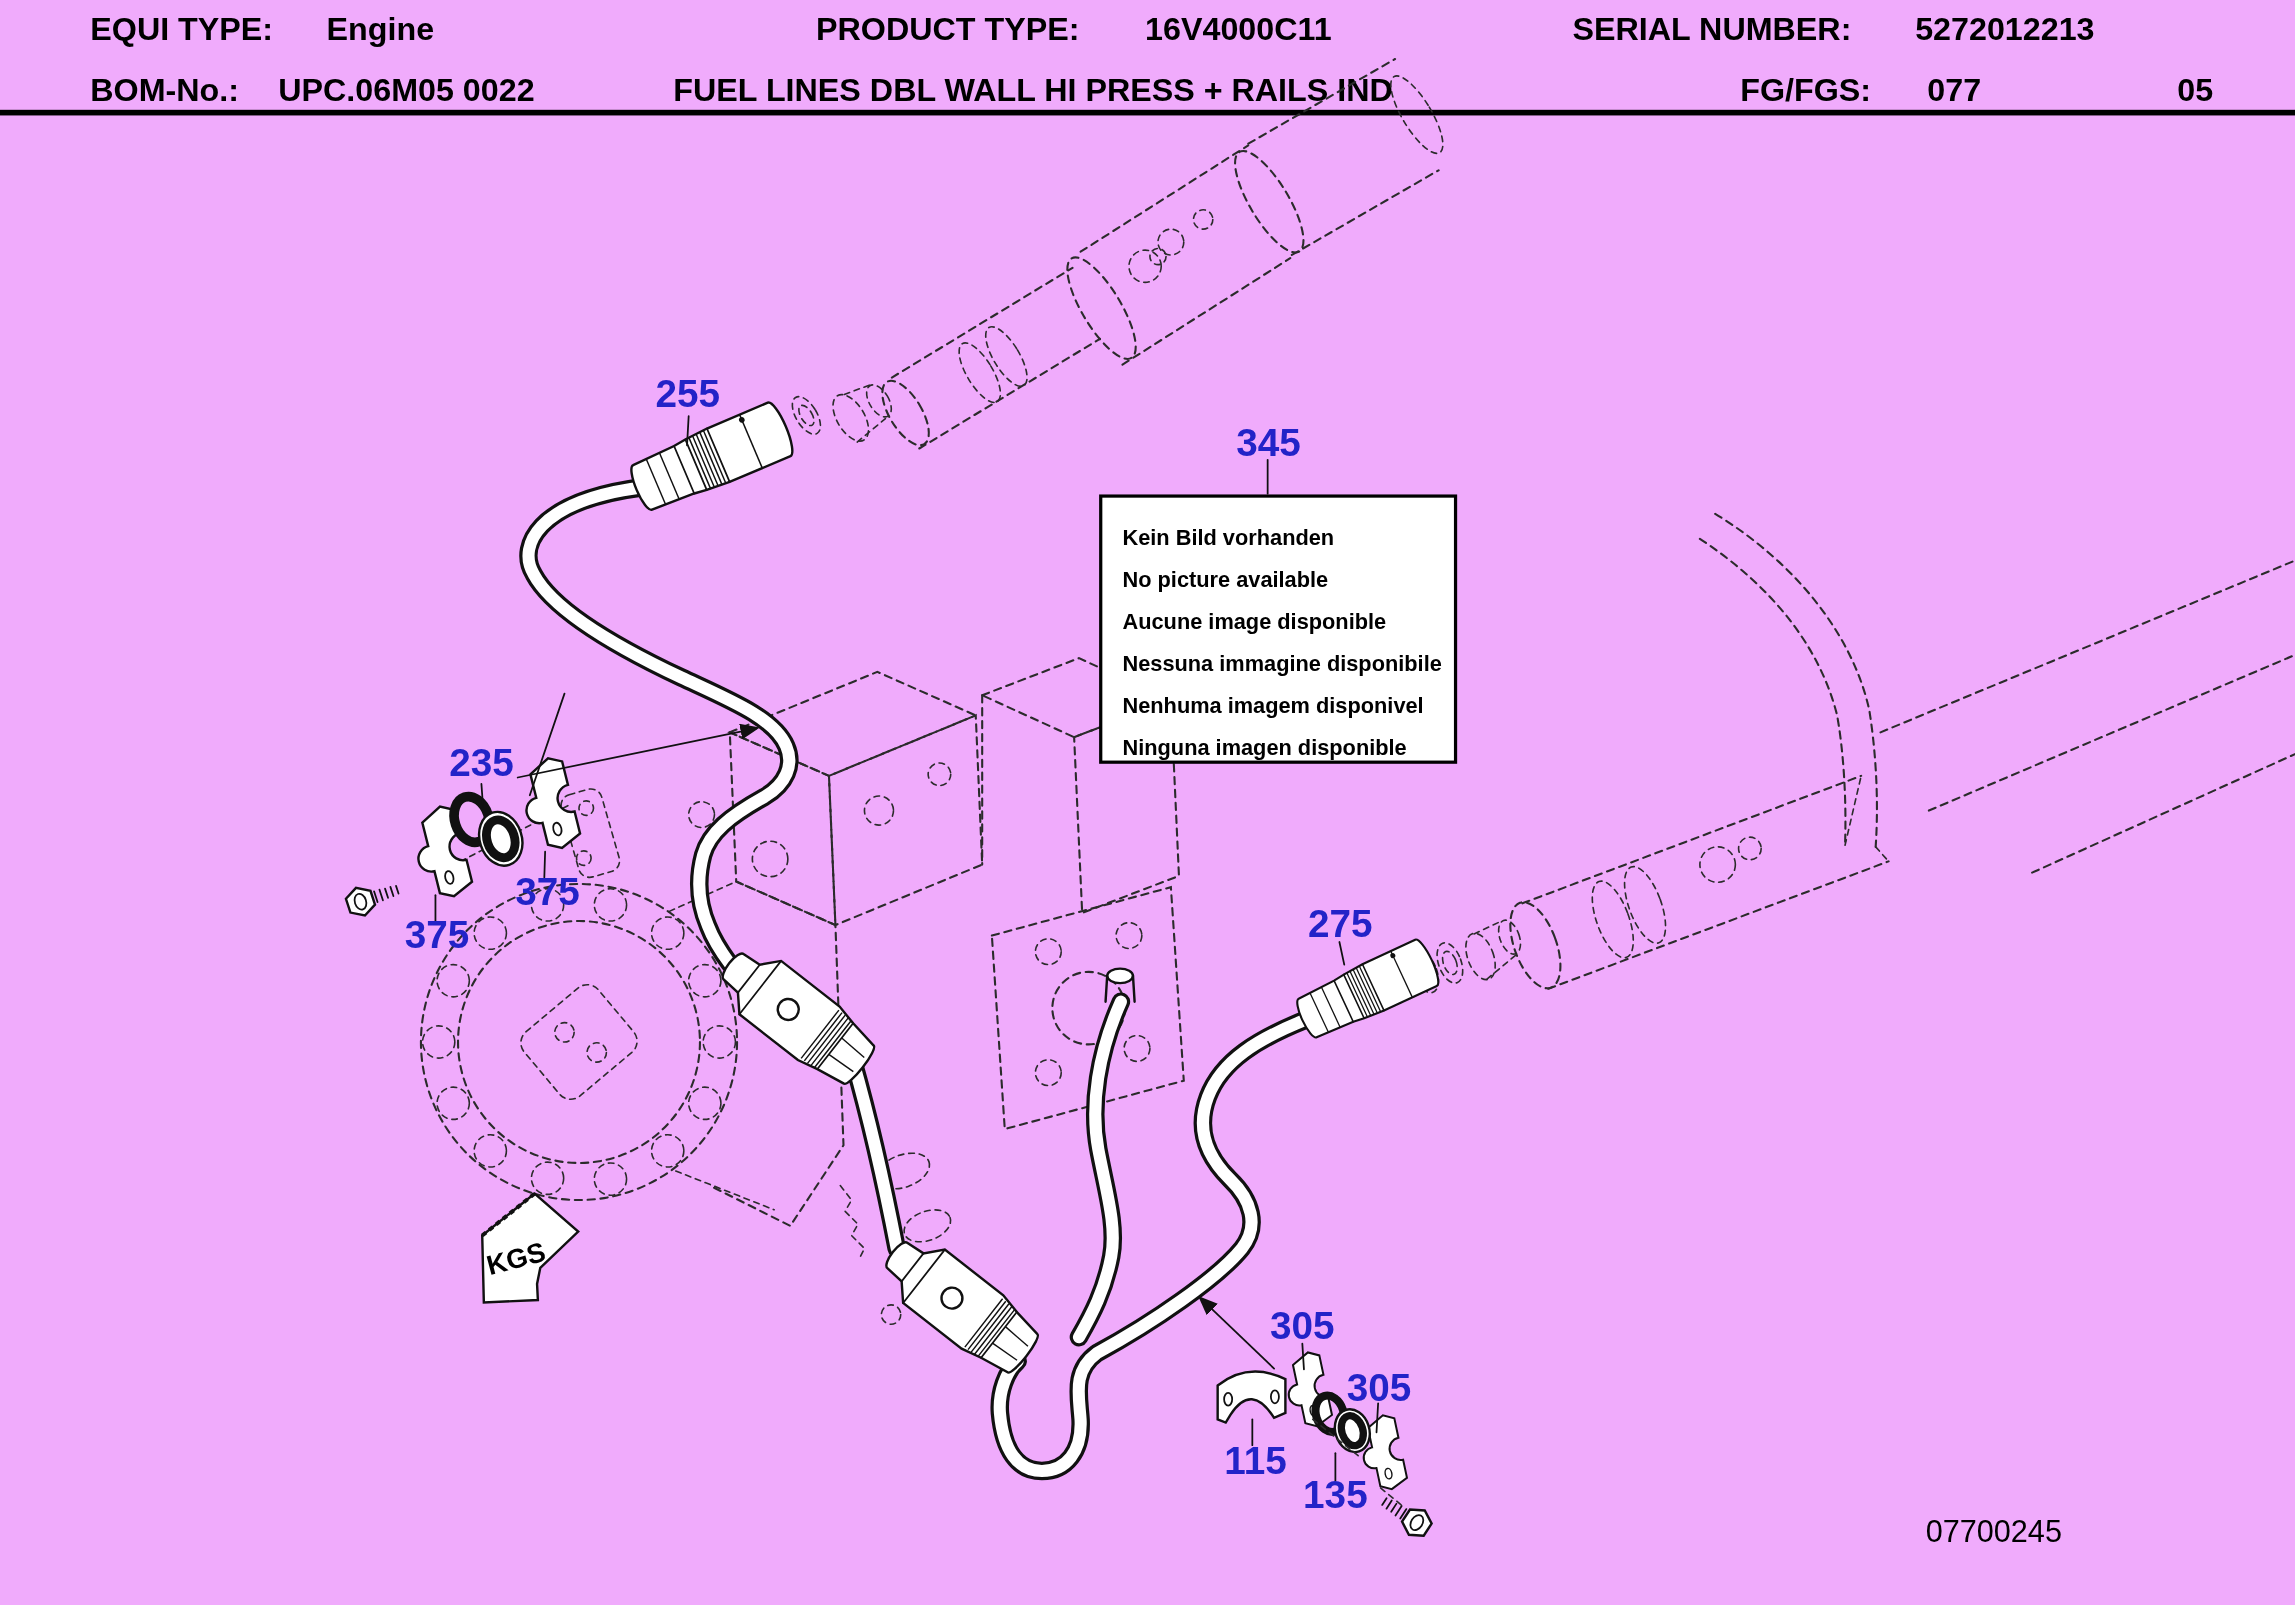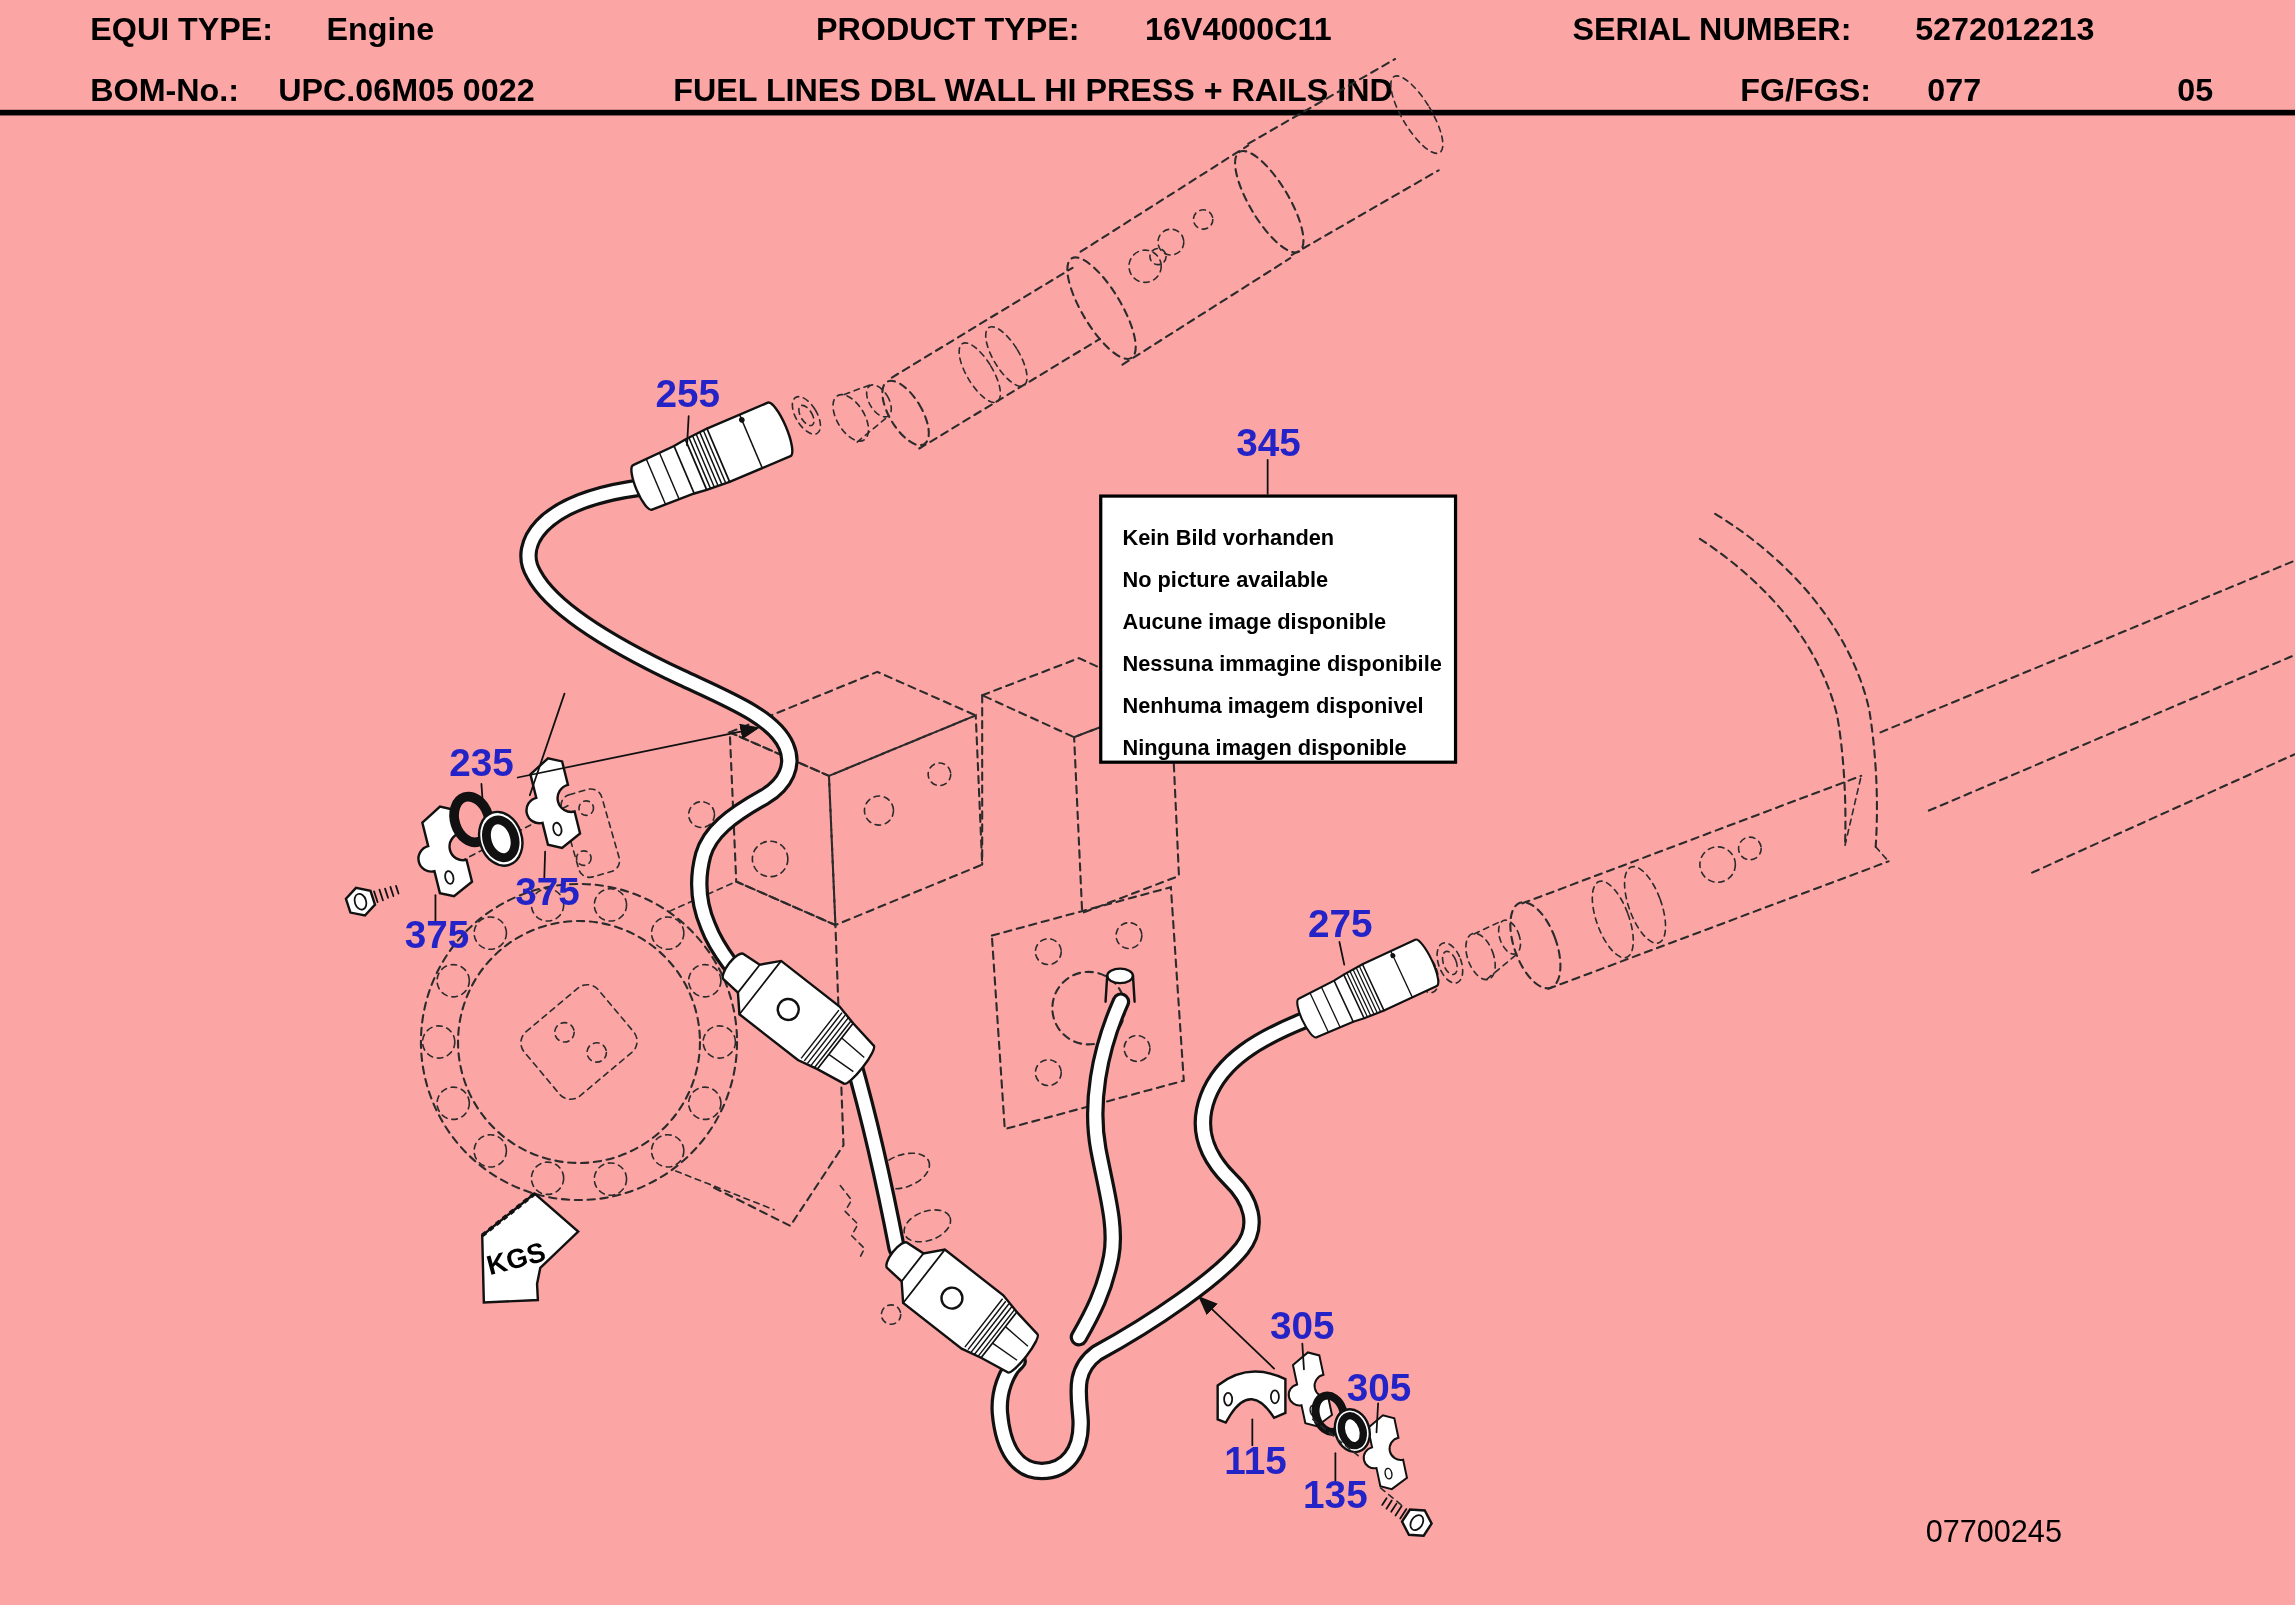--- a/index.html
+++ b/index.html
@@ -1,16 +1,16 @@
 <!DOCTYPE html>
 <html style="font-size:13px"><head>
 <meta charset="utf-8">
 <style>
   html,body{margin:0;padding:0;background:#e8e8e8;}
-  .page{position:relative;width:2295px;height:1605px;background:#fca5a5;overflow:hidden;
+  .page{position:relative;width:2295px;height:1605px;background:#f0abfc;overflow:hidden;
         font-family:"Liberation Sans", sans-serif;}
   svg{position:absolute;left:0;top:0;}
   text{font-family:"Liberation Sans", sans-serif;fill:#000;}
   .hdr{font-size:40px;font-weight:bold;}
   .callout{font-size:48px;font-weight:bold;fill:#2323c8;text-anchor:middle;}
   .boxline{font-size:27px;font-weight:bold;}
   .kgs{font-size:34px;font-weight:bold;text-anchor:middle;}
   .dwg{font-size:38px;}
   .s{stroke:#111;stroke-width:3;fill:none;stroke-linecap:round;}
   .s2{stroke:#111;stroke-width:2.2;fill:none;stroke-linecap:round;}

